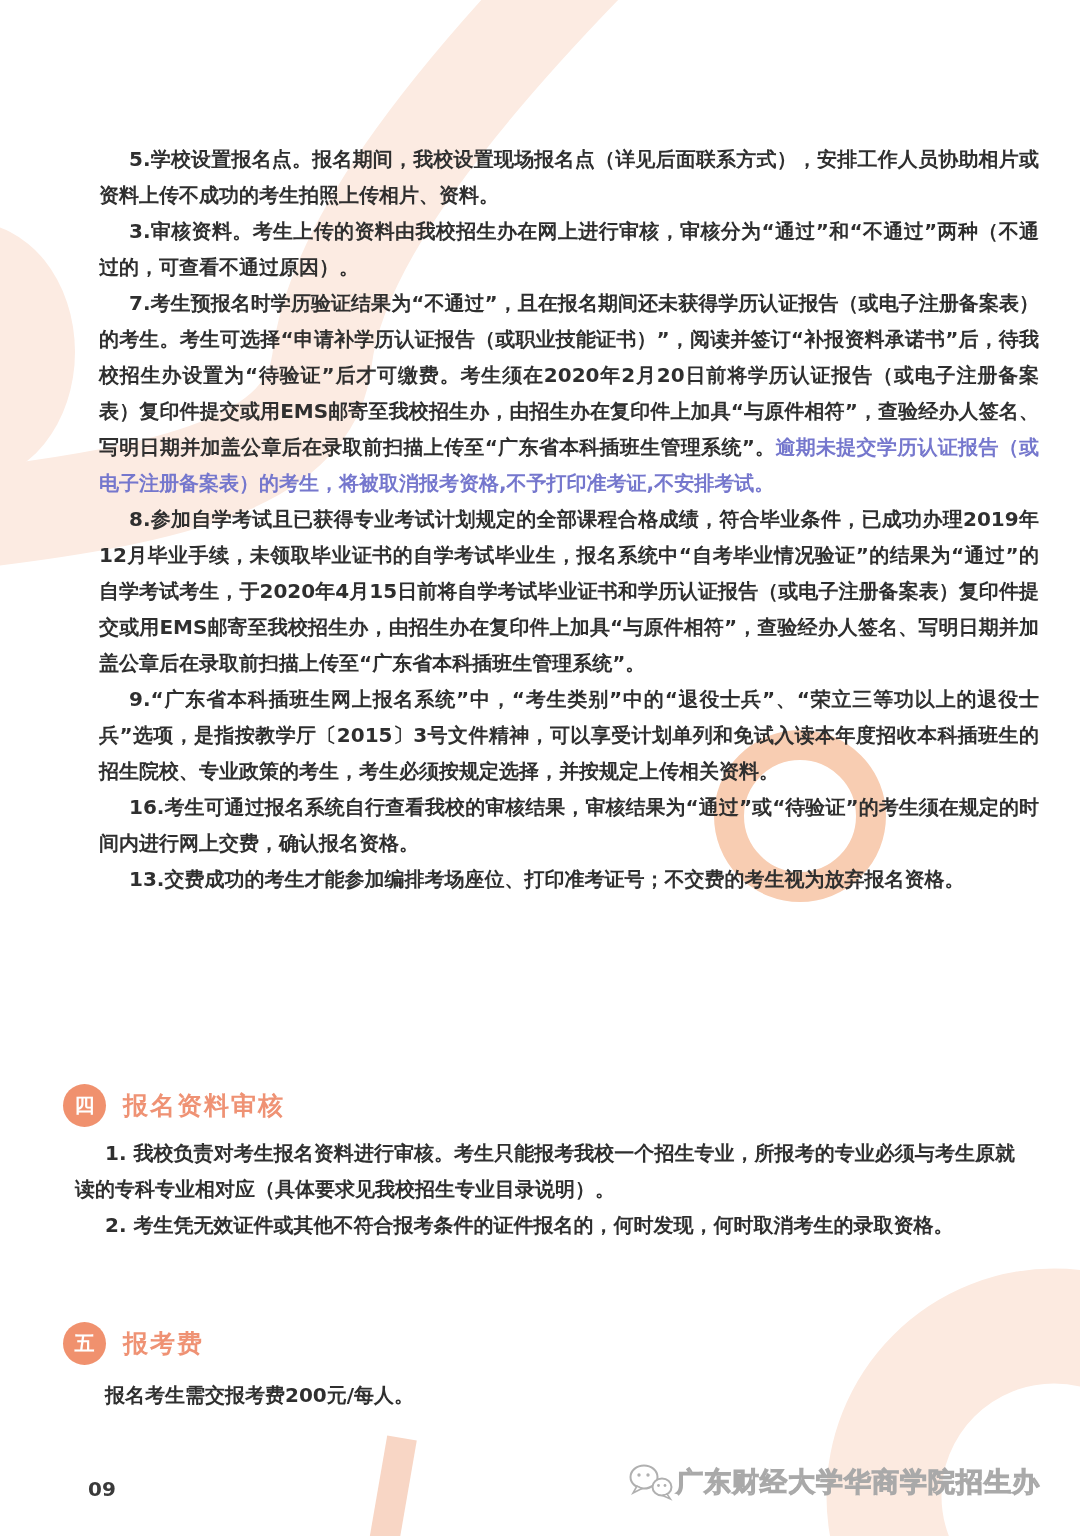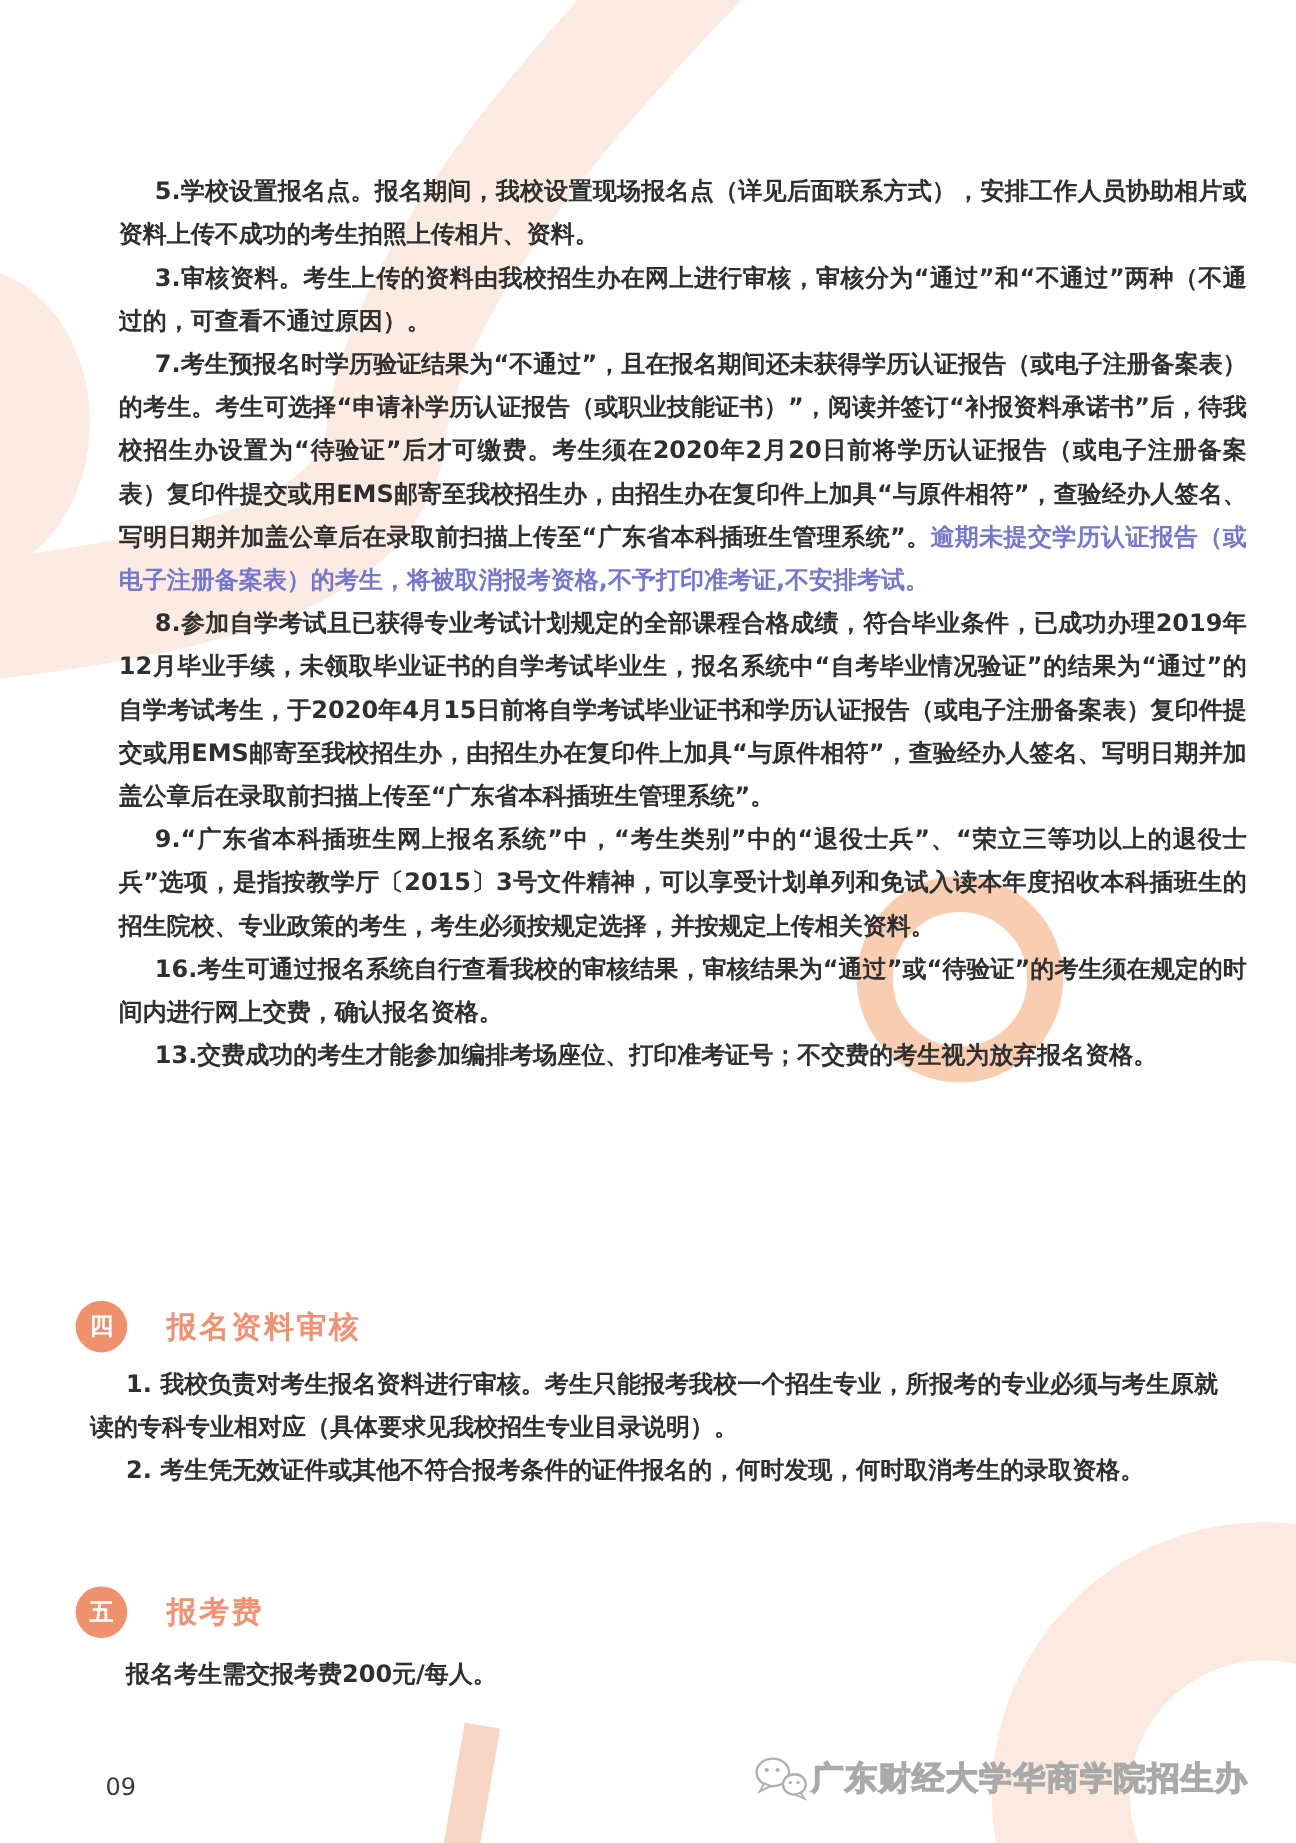--- a/index.html
+++ b/index.html
@@ -14,29 +14,29 @@
   .run-normal{color:#2f2f2f;}
   .run-red{color:#c5392e;}
   .run-blue{color:#7577cd;}
 
   .intro{left:75px;top:141px;width:940px;margin-left:24px;}
 
   .section{left:63px;width:952px;}
   .sec-head{display:flex;align-items:center;gap:17px;height:43px;}
   .badge{width:43px;height:43px;border-radius:50%;background:#f0916e;color:#ffffff;
     font-size:20px;font-weight:600;display:flex;align-items:center;justify-content:center;flex:0 0 43px;}
-  .sec-title{margin:16px;font-size:25px;font-weight:700;color:#ef9274;letter-spacing:2px;}
+  .sec-title{margin:0;font-size:25px;font-weight:700;color:#ef9274;letter-spacing:2px;}
   .sec-body{margin-left:12px;width:940px;}
   .section-4{top:1084px;}
   .section-4 .sec-head{margin-bottom:8px;}
   .section-5{top:1322px;}
   .section-5 .sec-head{margin-bottom:12px;}
 
   
-  .page-number{left:88px;top:1477px;font-size:20px;font-weight:400;color:#3a3a3a;}
+  .page-number{left:88px;top:1477px;font-size:20px;font-weight:700;color:#3a3a3a;}
   .footer-brand{top:1462px;right:40px;display:flex;align-items:center;}
   .brand-text{font-size:27px;font-weight:700;letter-spacing:1px;
     color:#e3e3e3;-webkit-text-stroke:1.1px #a9a9a9;}
 </style>
 </head>
 <body>
 
 <div class="page">
 
   <svg class="bg-decor" width="1080" height="1536" viewBox="0 0 1080 1536" aria-hidden="true">

